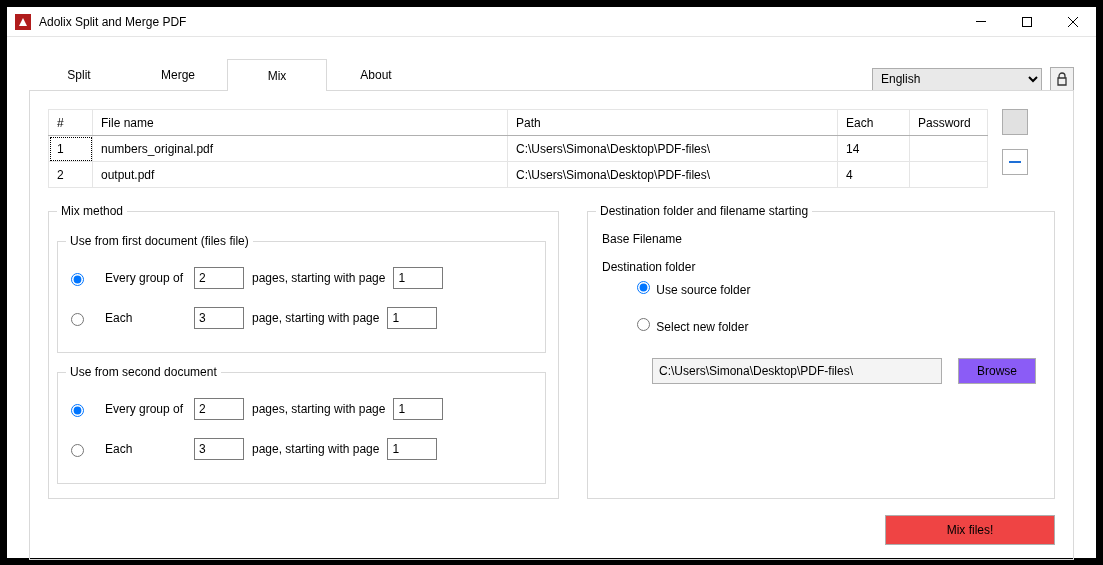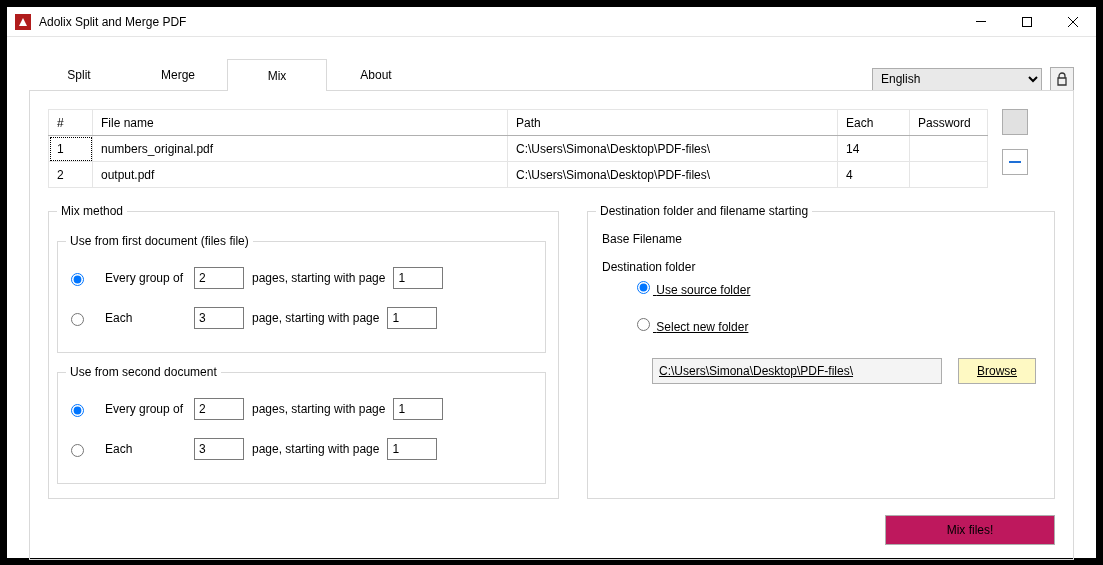--- a/index.html
+++ b/index.html
@@ -37,26 +37,26 @@
   fieldset > legend { padding: 0 4px; }
   .mix-method { width: 520px; }
   .sub-fs { margin-top: 6px; }
   .row { display: flex; align-items: center; height: 40px; gap: 8px; }
   .row label.radio { display: flex; align-items: center; gap: 18px; width: 120px; }
   input.num { width: 50px; height: 22px; border: 1px solid #7a7a7a; padding: 0 4px; }
   .dest { flex: 1; }
   .dest-inner { padding: 4px 6px 8px 6px; }
   .df-row { display: flex; align-items: center; gap: 20px; margin-bottom: 14px; }
   input.text { height: 22px; border: 1px solid #7a7a7a; padding: 0 4px; width: 180px; }
-  .folder-opts { margin-left: 30px; display:flex; flex-direction:column; gap: 18px; text-decoration: underline; }
+  .folder-opts { margin-left: 30px; display:flex; flex-direction:column; gap: 18px; }
   .path-row { display: flex; align-items: center; gap: 16px; margin-left: 20px; margin-top: 6px; }
   input.path { width: 290px; height: 26px; border: 1px solid #adadad; background: #f4f4f4; padding: 0 6px; }
-  button.win { height: 26px; background: #fef9c3; border: 1px solid #adadad; padding: 0 18px; }
+  button.win { height: 26px; background: #8b5cf6; border: 1px solid #adadad; padding: 0 18px; }
   .go-row { display: flex; justify-content: flex-end; margin-top: 16px; }
-  button.big { width: 170px; height: 30px; background: #be185d; border: 1px solid #adadad; }
+  button.big { width: 170px; height: 30px; background: #ef4444; border: 1px solid #adadad; }
   .sel-cell { outline: 1px dotted #000; outline-offset: -2px; }
 </style>
 </head>
 <body>
 
 <div class="window">
   <div class="titlebar">
     <div class="icon"></div>
     <div class="title">Adolix Split and Merge PDF</div>
     <div class="win-btn">

